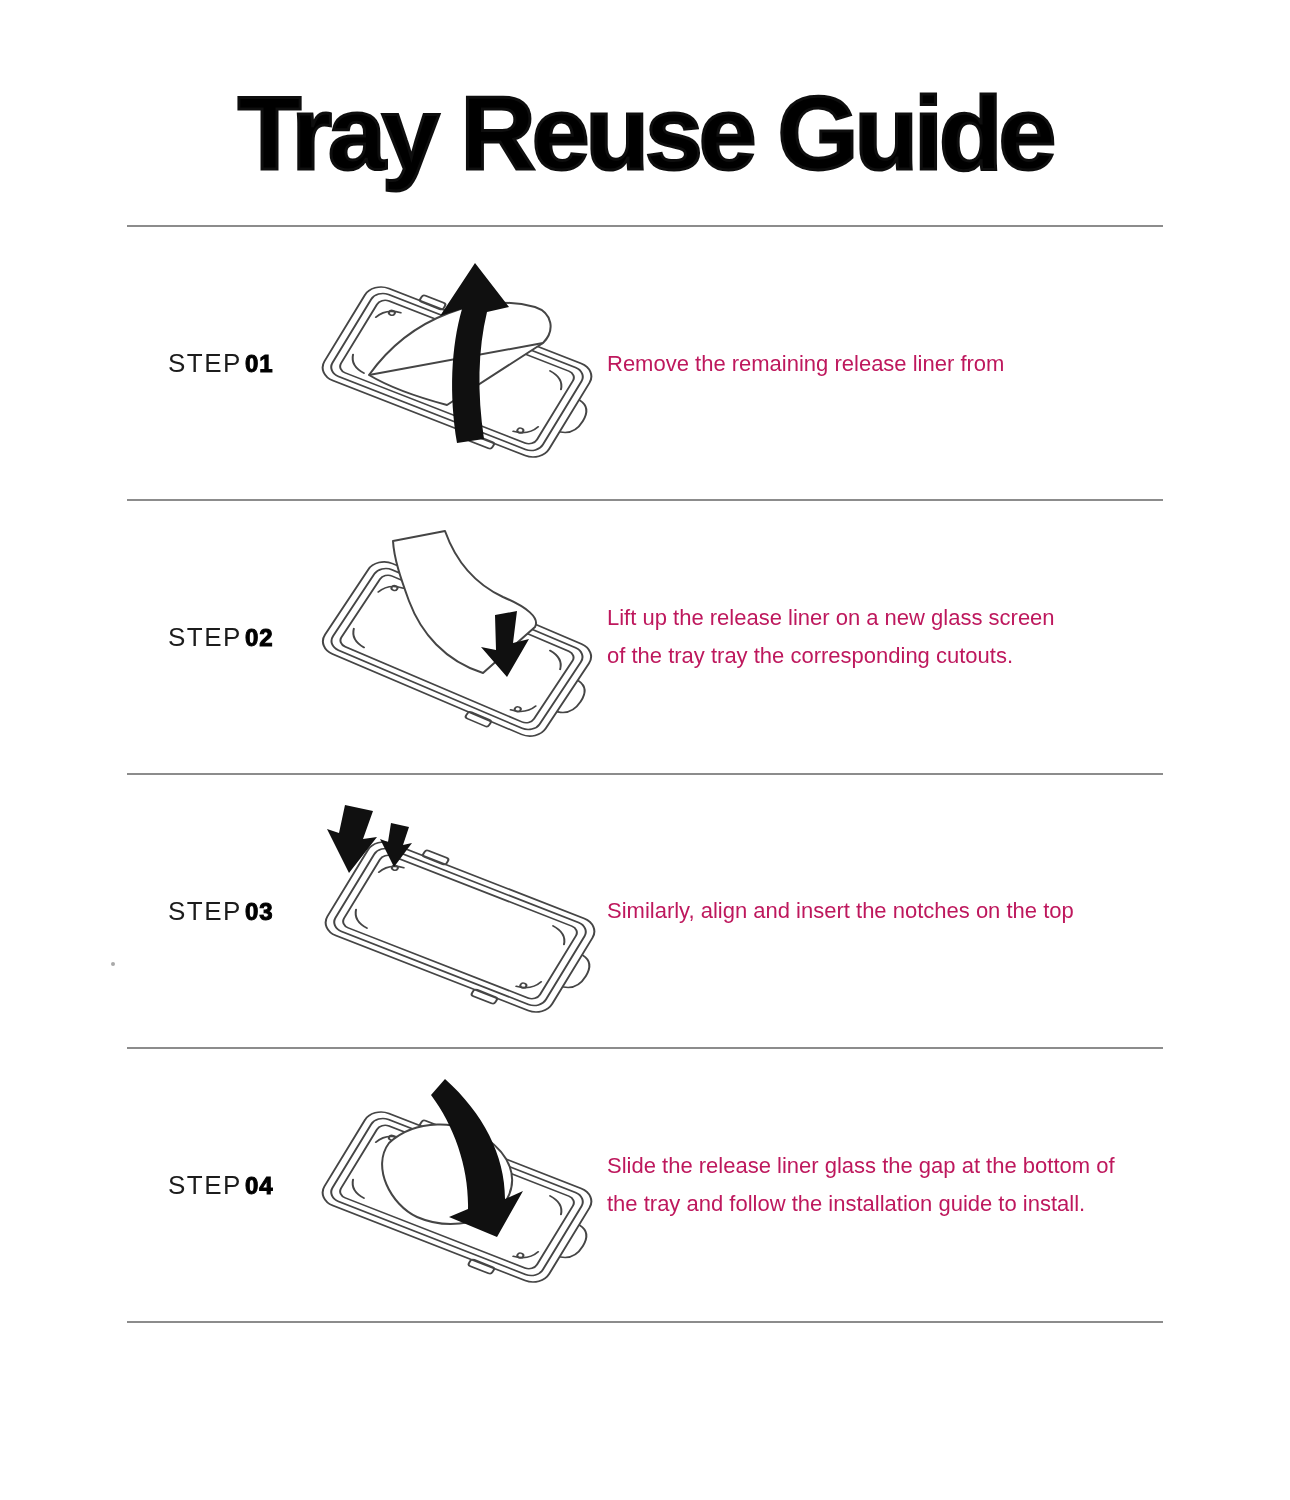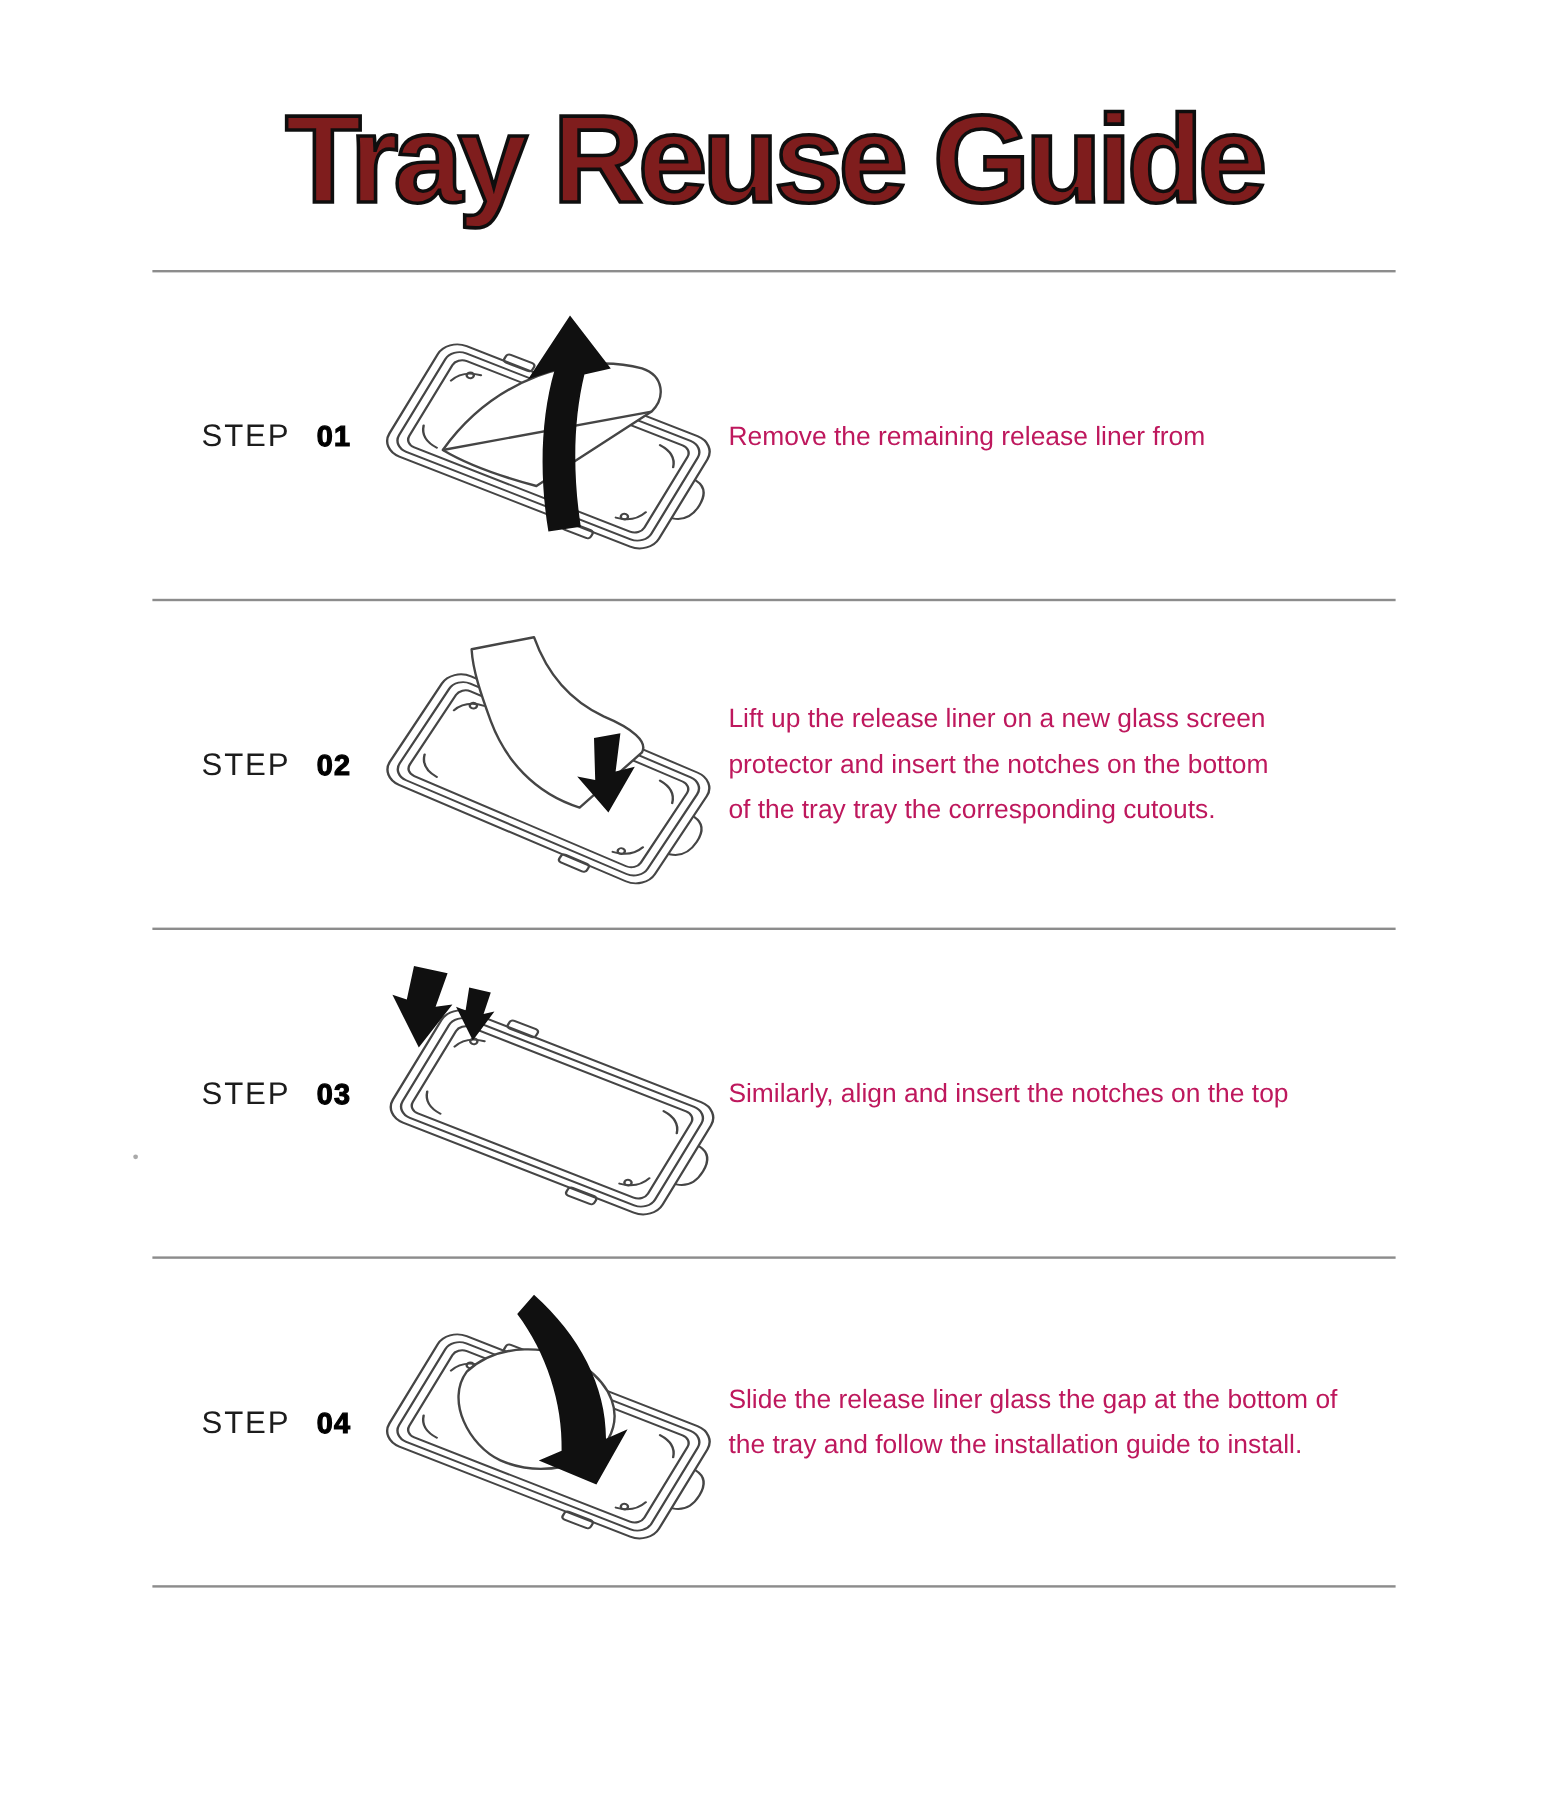--- a/index.html
+++ b/index.html
@@ -14,42 +14,42 @@
   }
   .page-title {
     margin: 0;
     padding-top: 58px;
     height: 225px;
     text-align: center;
     font-size: 104px;
     line-height: 150px;
     font-weight: bold;
     letter-spacing: -4px;
-    color: #7f1d1d;
+    color: #000000;
     -webkit-text-stroke: 3px #0e0e0e;
   }
   .content {
     margin: 0 127px;
   }
   .divider {
     height: 2px;
     background: #8c8c8c;
   }
   .step-row {
     height: 272px;
     display: flex;
     align-items: center;
   }
   .step-label {
     width: 170px;
     padding-left: 41px;
     flex-shrink: 0;
     display: flex;
     align-items: baseline;
-    gap: 22px;
+    gap: 3px;
     white-space: nowrap;
   }
   .step-word {
     font-size: 26px;
     letter-spacing: 1.5px;
     color: #1c1c1c;
   }
   .step-num {
     font-size: 24px;
     font-weight: bold;
@@ -141,21 +141,20 @@
         <svg width="310" height="232" viewBox="0 0 310 232">
           <use href="#tray" transform="translate(160 128) scale(1 0.8) rotate(28) translate(-125 -64)"></use>
           <g stroke="#454545" stroke-width="2" fill="#ffffff" stroke-linejoin="round">
             <path d="M96 20 L148 10 C158 38 176 62 206 76 C230 86 243 97 238 106 L186 152 C148 140 124 112 112 80 C104 58 97 38 96 20 Z"></path>
           </g>
           <path fill="#101010" d="M198 94 L220 90 L216 122 L232 118 L210 156 L184 126 L199 129 Z"></path>
         </svg>
       </div>
       <div class="step-desc">
         <div>Lift up the release liner on a new glass screen</div>
-        <div>protector and insert the notches on the bottom</div>
         <div>of the tray tray the corresponding cutouts.</div>
       </div>
     </section>
 
     <div class="divider"></div>
 
     <section class="step-row s3">
       <div class="step-label">
         <span class="step-word">STEP</span>
         <span class="step-num">03</span>

